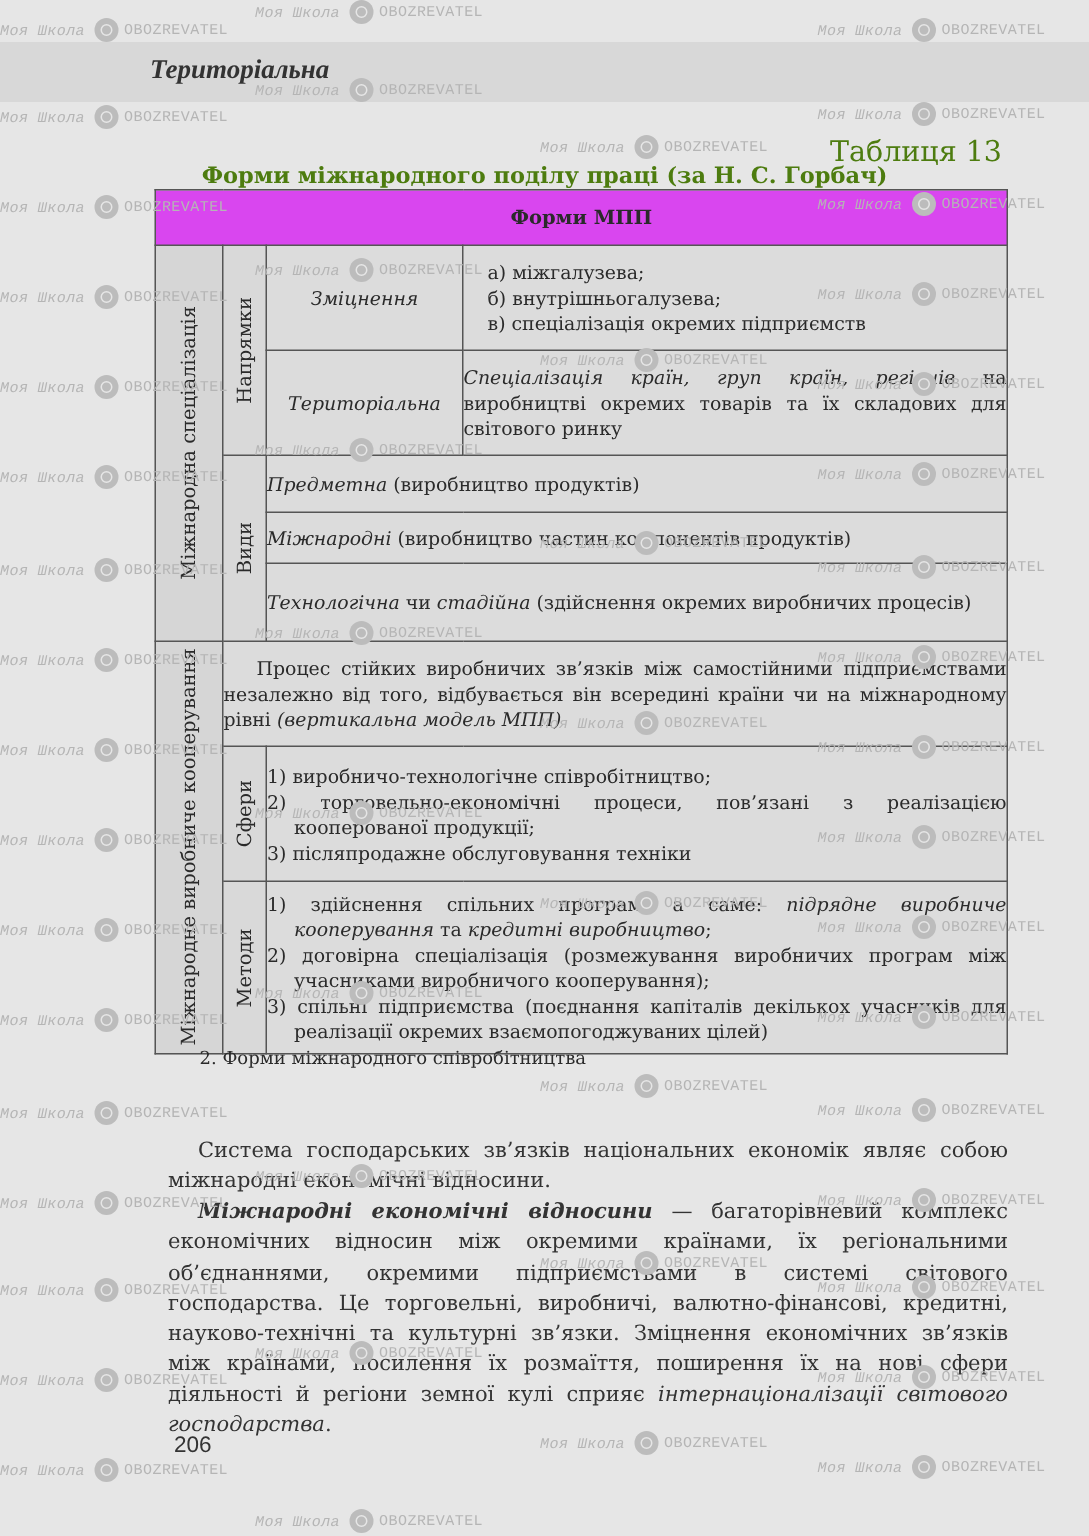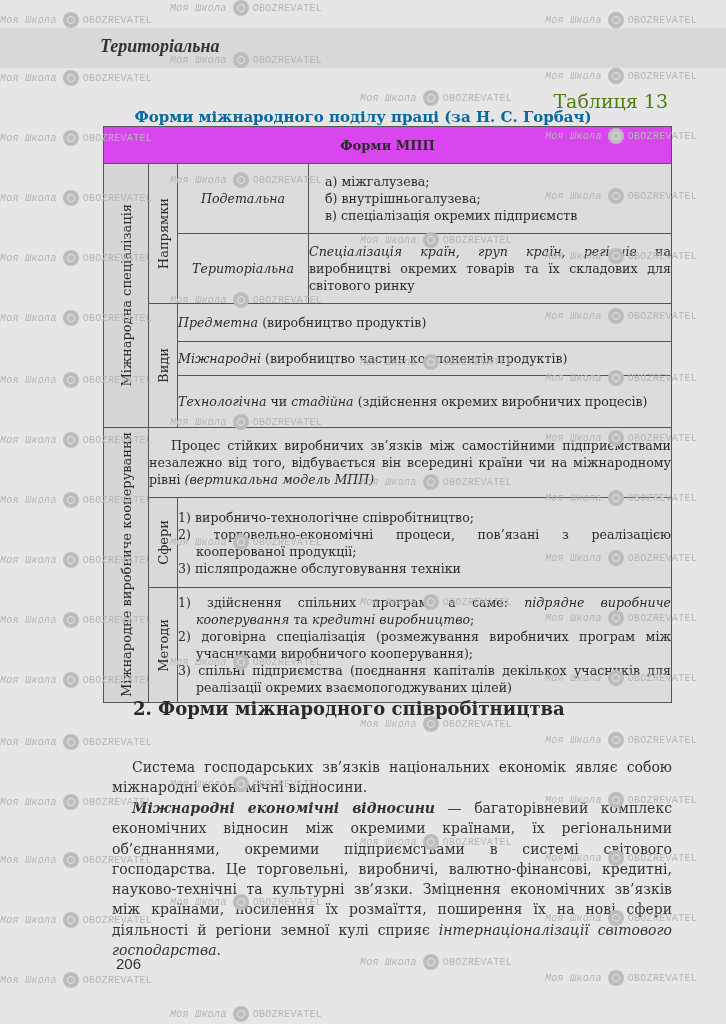--- a/index.html
+++ b/index.html
@@ -17,42 +17,42 @@
     position:absolute; left:100px; top:36px;
     font-family:"Liberation Serif", serif; font-style:italic; font-weight:bold;
     font-size:18px; color:#333;
   }
   .table-num {
     position:absolute; right:58px; top:90px;
     font-size:19px; color:#4d7c0f;
   }
   .table-title {
     position:absolute; left:0; width:726px; top:108px; text-align:center;
-    font-size:15px; font-weight:bold; color:#0369a1;
+    font-size:15px; font-weight:bold; color:#4d7c0f;
   }
   table.mpp {
     position:absolute; left:103px; top:126px; width:569px;
     border-collapse:collapse; font-size:12.6px; line-height:17px;
     background:#dcdcdc;
   }
   table.mpp td { border:1.6px solid #555; padding:0; vertical-align:middle; }
   .hdr { height:36px; text-align:center; font-weight:bold; background:#d946ef; font-size:13px; }
   .vert {
     writing-mode:vertical-rl; transform:rotate(180deg);
     text-align:center; margin:0 auto; font-size:13px; white-space:nowrap;
   }
   .vert2 { white-space:normal; line-height:17px; }
   .col1 { width:44px; background:#d6d6d6; }
   .col2 { width:28px; background:#d9d9d9; }
   .col3 { width:130px; text-align:center; font-style:italic; }
   .cell { padding:5px 10px; text-align:justify; }
   .it { font-style:italic; }
   .list-item { padding-left:18px; text-indent:-18px; }
   .section-h {
-    position:absolute; left:133px; top:698px; font-size:18px; font-weight:bold;
+    position:absolute; left:133px; top:698px; font-size:12px; font-weight:normal;
   }
   .para {
     position:absolute; left:112px; width:560px; font-size:14px; line-height:20.3px;
     text-align:justify; color:#333;
   }
   .para .ind { display:inline-block; width:20px; }
   .page-num { position:absolute; left:116px; top:955px; font-family:"Liberation Sans",sans-serif; font-size:15px; color:#333; }
   .wm {
     position:absolute; font-family:Liberation Mono, monospace; font-size:10px;
     color:#b5b5b5; white-space:nowrap; pointer-events:none; letter-spacing:0.3px;
@@ -82,21 +82,21 @@
     <td colspan="4" class="hdr">Форми МПП</td>
   </tr>
 
   <tr style="height:70px">
     <td rowspan="5" class="col1">
       <div class="vert">Міжнародна спеціалізація</div>
     </td>
     <td rowspan="2" class="col2">
       <div class="vert">Напрямки</div>
     </td>
-    <td class="col3">Подетальна</td>
+    <td class="col3">Зміцнення</td>
     <td class="cell" style="padding-left:16px">
       <div>а) міжгалузева;</div>
       <div>б) внутрішньогалузева;</div>
       <div>в) спеціалізація окремих  підприємств</div>
     </td>
   </tr>
   <tr style="height:70px">
     <td class="col3">Територіальна</td>
     <td class="cell">
       <span class="it">Спеціалізація країн, груп країн, регіонів</span><span> на виробництві окремих товарів та їх складових для світового ринку</span>

